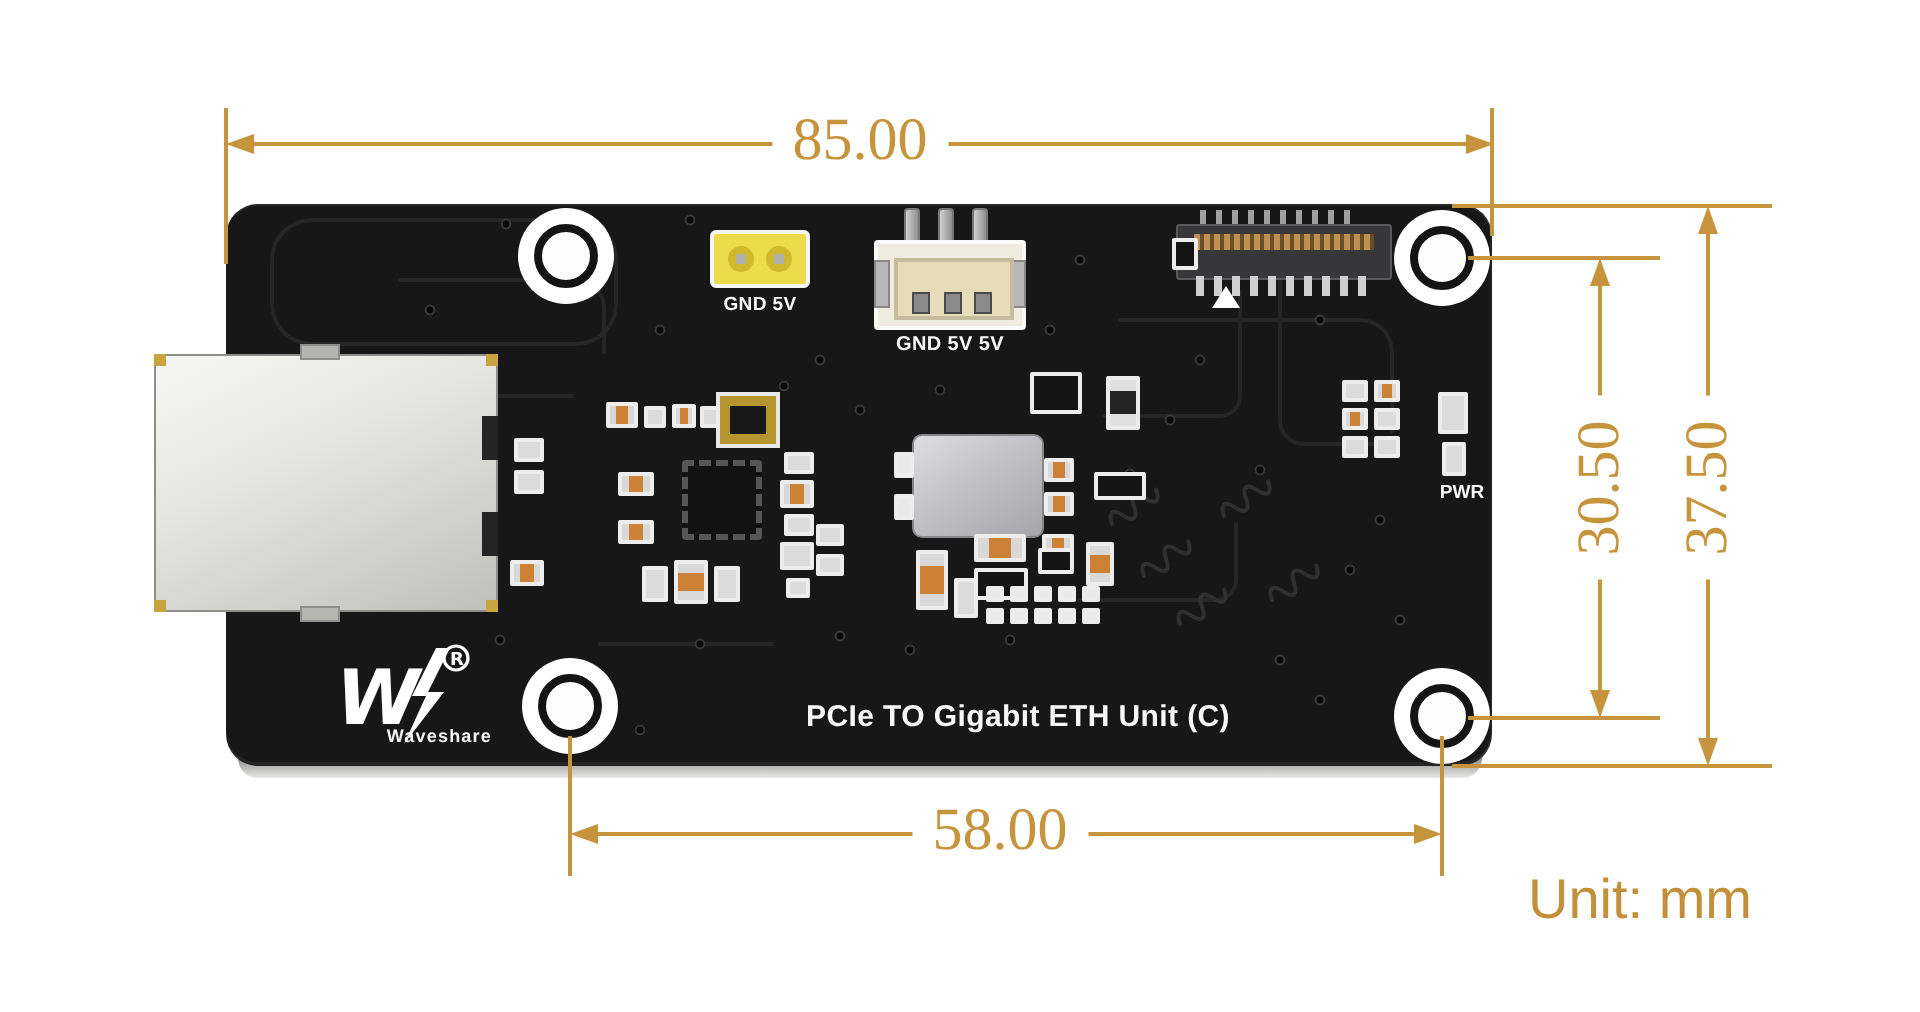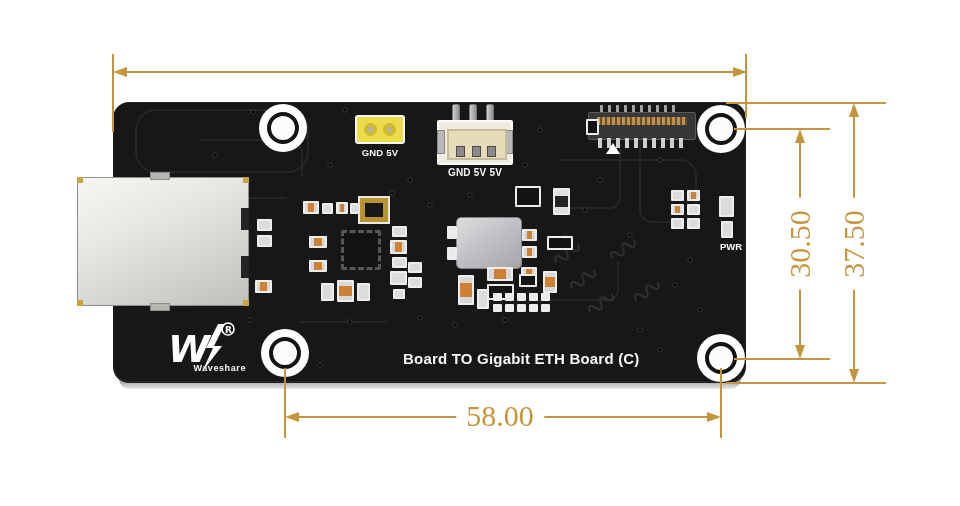--- a/index.html
+++ b/index.html
@@ -261,35 +261,36 @@
       <div class="cmp pad" style="left: 517px; top: 293px; width: 9px; height: 8px;"></div>
       <div class="cmp pad" style="left: 517px; top: 304px; width: 9px; height: 8px;"></div>
       <div class="cmp pad" style="left: 529px; top: 293px; width: 9px; height: 8px;"></div>
       <div class="cmp pad" style="left: 529px; top: 304px; width: 9px; height: 8px;"></div>
       <div class="cmp pad" style="left: 541px; top: 293px; width: 9px; height: 8px;"></div>
       <div class="cmp pad" style="left: 541px; top: 304px; width: 9px; height: 8px;"></div>
     </div>
 
   <div class="silk" id="label-pwr">PWR</div>
 
-  <div class="silk" id="board-title">Board TO Gigabit ETH Board (C)</div>
+  <div class="silk" id="board-title">PCIe TO Gigabit ETH Unit (C)</div>
 
   <svg id="logo" viewBox="0 0 70 58">
     <text x="0" y="42" font-family="DejaVu Sans, sans-serif" font-size="38" font-style="italic" font-weight="bold" fill="#fff">W</text>
     <polygon points="50,4 38,28 45,28 34,52 54,26 46,26 57,4" fill="#fff"></polygon>
     <circle cx="60" cy="9" r="6" fill="none" stroke="#fff" stroke-width="1.6"></circle>
     <text x="57" y="12.5" font-family="DejaVu Sans, sans-serif" font-size="9" font-weight="bold" fill="#fff">R</text>
   </svg>
   <div class="silk" id="logo-text">Waveshare</div>
 
   <div class="dline vl" style="left:112px;top:54px;height:78px;"></div>
   <div class="dline vl" style="left:745px;top:54px;height:64px;"></div>
   <div class="dline hl" style="left:126px;top:71px;width:608px;"></div>
   <div class="arr l" style="left:113px;top:67px;"></div>
   <div class="arr r" style="left:733px;top:67px;"></div>
+  <div class="dimlabel" style="left:430px;top:72px;">85.00</div>
 
   <div class="dline vl" style="left:284px;top:368px;height:70px;"></div>
   <div class="dline vl" style="left:720px;top:368px;height:70px;"></div>
   <div class="dline hl" style="left:298px;top:416px;width:410px;"></div>
   <div class="arr l" style="left:285px;top:412px;"></div>
   <div class="arr r" style="left:707px;top:412px;"></div>
   <div class="dimlabel" style="left:500px;top:417px;">58.00</div>
 
   <div class="dline hl" style="left:734px;top:128px;width:96px;"></div>
   <div class="dline hl" style="left:734px;top:358px;width:96px;"></div>
@@ -298,14 +299,15 @@
   <div class="arr d" style="left:795px;top:345px;"></div>
   <div class="dimlabel vert" style="left:800px;top:244px;">30.50</div>
 
   <div class="dline hl" style="left:726px;top:102px;width:160px;"></div>
   <div class="dline hl" style="left:726px;top:382px;width:160px;"></div>
   <div class="dline vl" style="left:853px;top:115px;height:256px;"></div>
   <div class="arr u" style="left:849px;top:103px;"></div>
   <div class="arr d" style="left:849px;top:369px;"></div>
   <div class="dimlabel vert" style="left:854px;top:244px;">37.50</div>
 
+  <div id="unit-label">Unit: mm</div>
 
 </div>
 
 </body></html>

